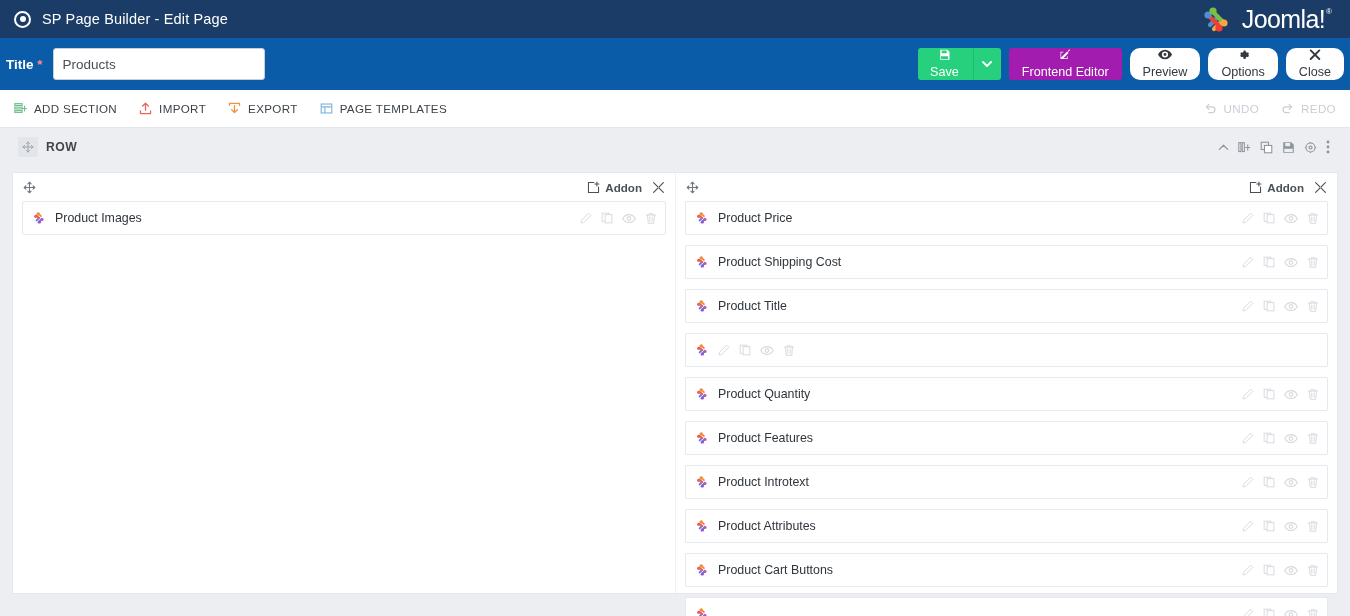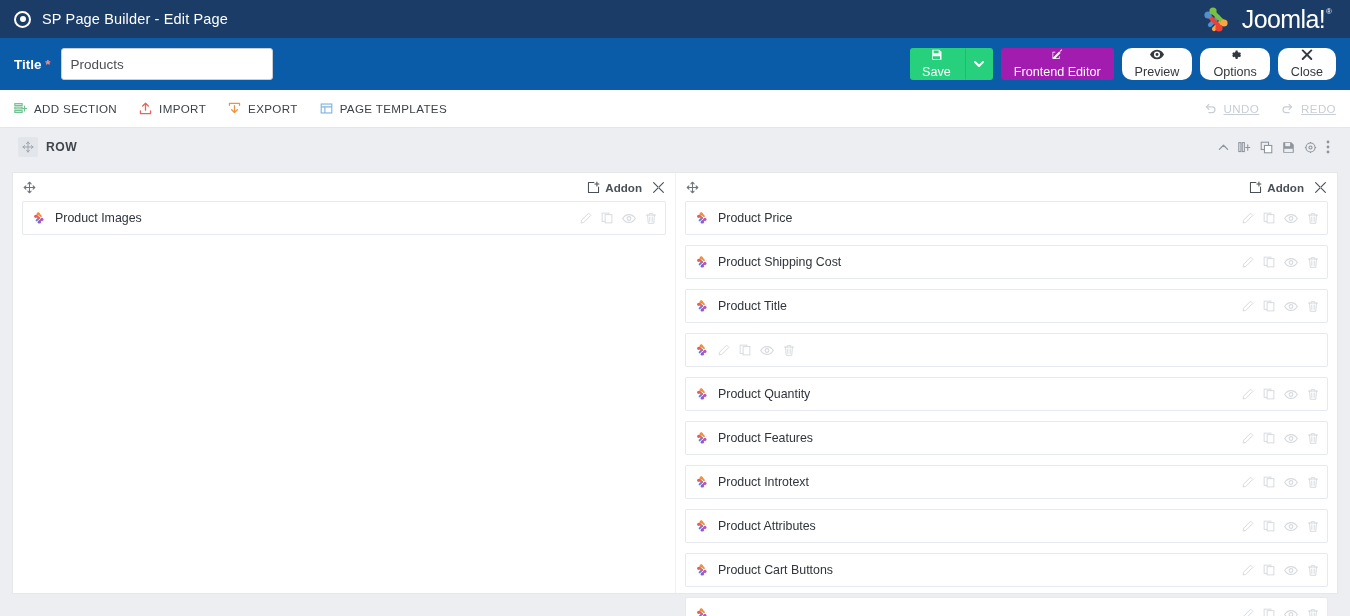--- a/index.html
+++ b/index.html
@@ -40,21 +40,21 @@
     line-height: 1;
   }
   .joomla-logo .jreg { font-size: 8px; vertical-align: super; }
 
   
   .titlebar {
     height: 52px;
     background: #0b5ca8;
     display: flex;
     align-items: center;
-    padding: 0 14px;
+    padding: 0 6px;
     justify-content: space-between;
   }
   .title-left { display: flex; align-items: center; gap: 10px; }
   .title-label { color: #ffffff; font-size: 13.5px; font-weight: bold; }
   .title-label .req { color: #ff8a8a; }
   .title-input {
     width: 212px; height: 32px;
     border: 1px solid #c7ced6; border-radius: 3px;
     background: #ffffff; color: #4a4f55;
     font-size: 13.5px; padding: 0 9px;
@@ -84,21 +84,21 @@
     border-bottom: 1px solid #e3e6ea;
     display: flex; align-items: center;
     padding: 0 14px; justify-content: space-between;
   }
   .subbar-group { display: flex; align-items: center; gap: 22px; }
   .subbar-item {
     display: inline-flex; align-items: center; gap: 7px;
     font-size: 11.6px; letter-spacing: .35px;
     color: #3c4248; cursor: pointer; text-transform: uppercase;
   }
-  .subbar-item.disabled { color: #c9ced4; cursor: default; text-decoration: underline; }
+  .subbar-item.disabled { color: #c9ced4; cursor: default; }
 
   
   .canvas {
     height: calc(616px - 38px - 52px - 38px);
     background: #eceef2;
     padding: 10px 12px 0 12px;
     overflow: hidden;
   }
   .row-block { background: transparent; }
   .row-head {

